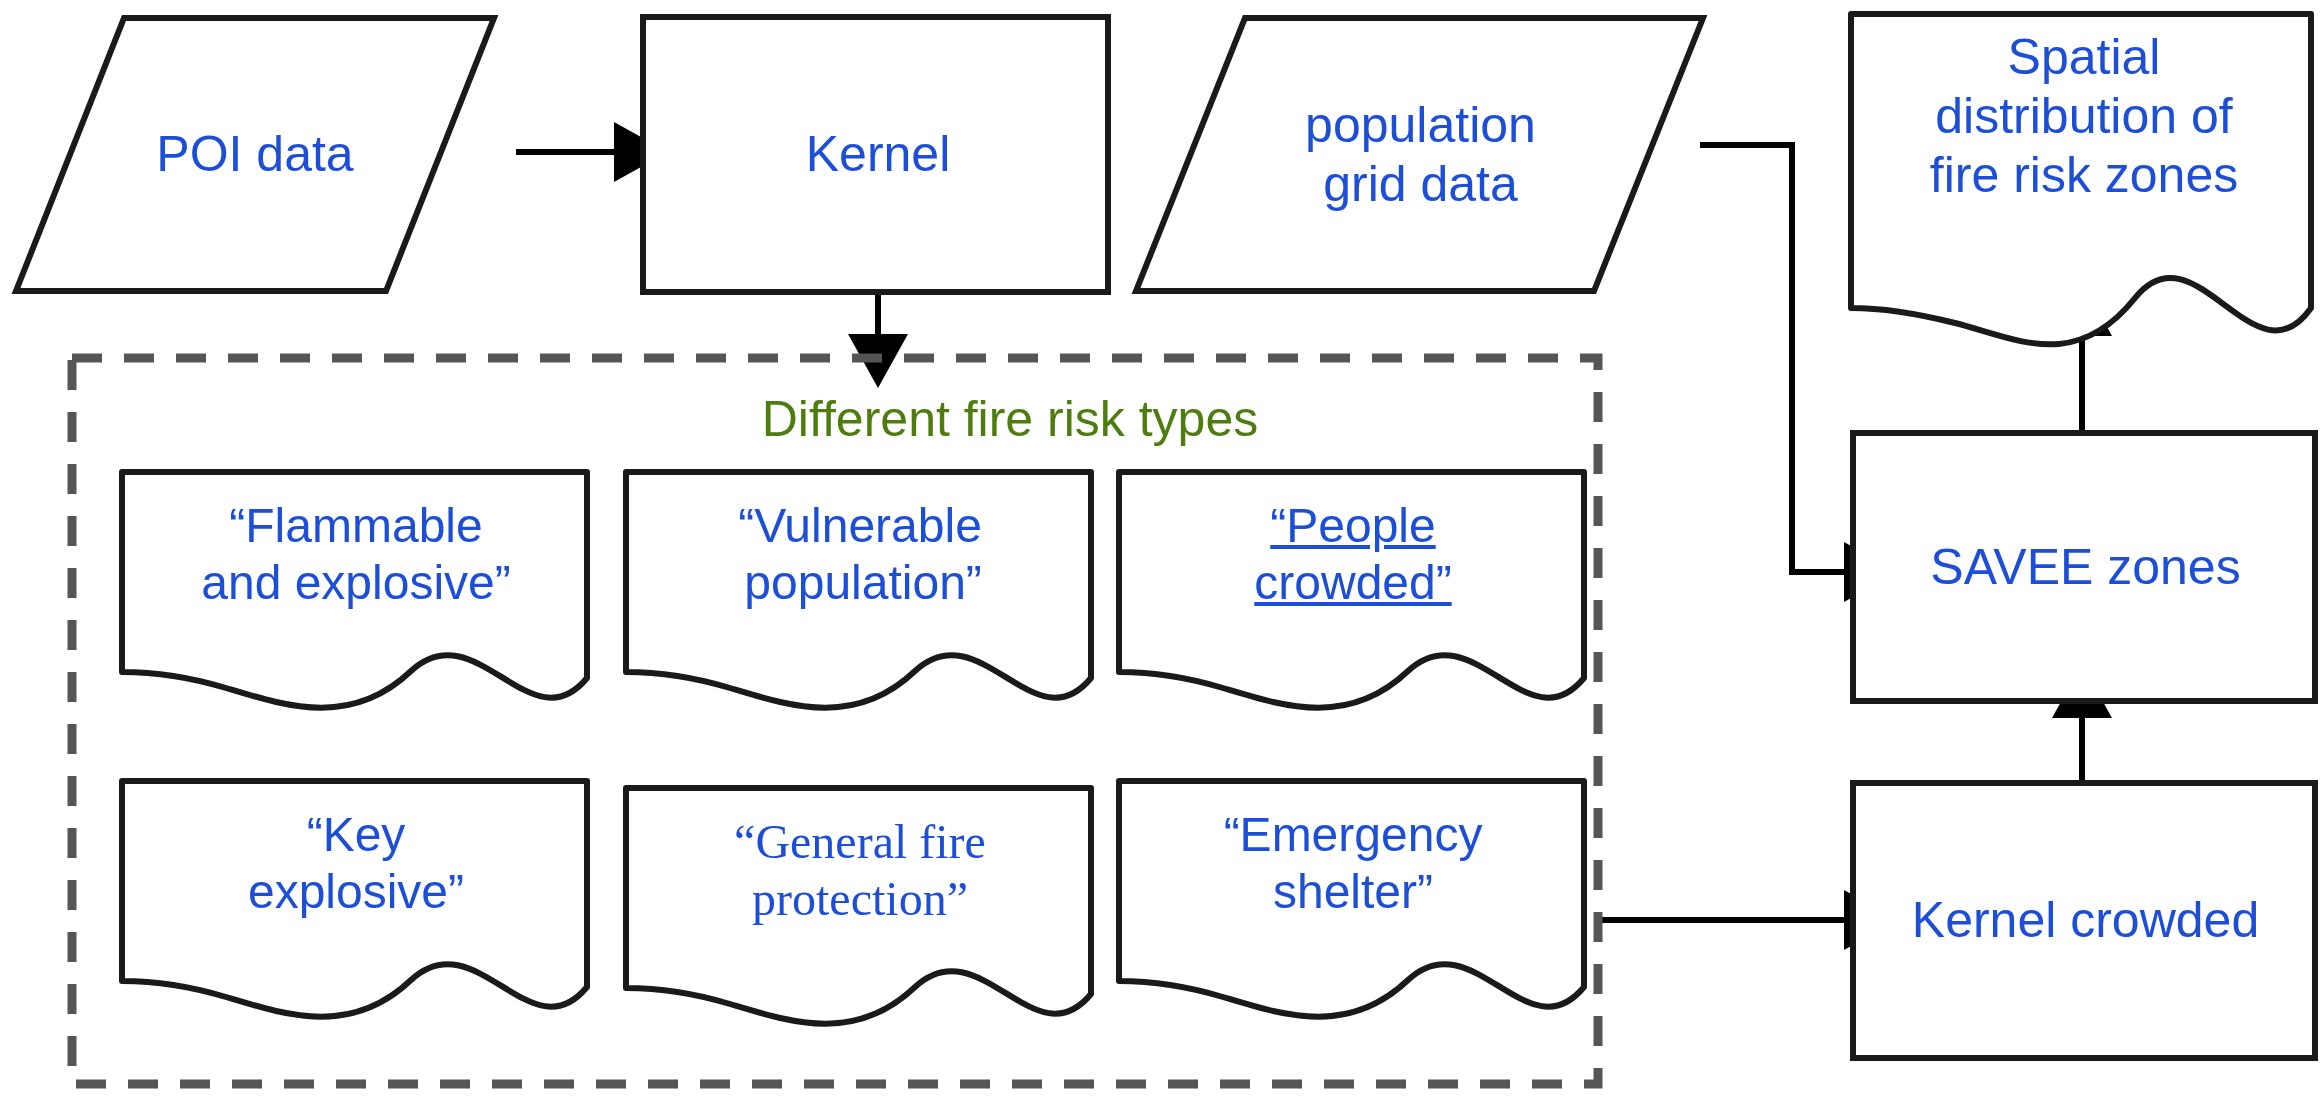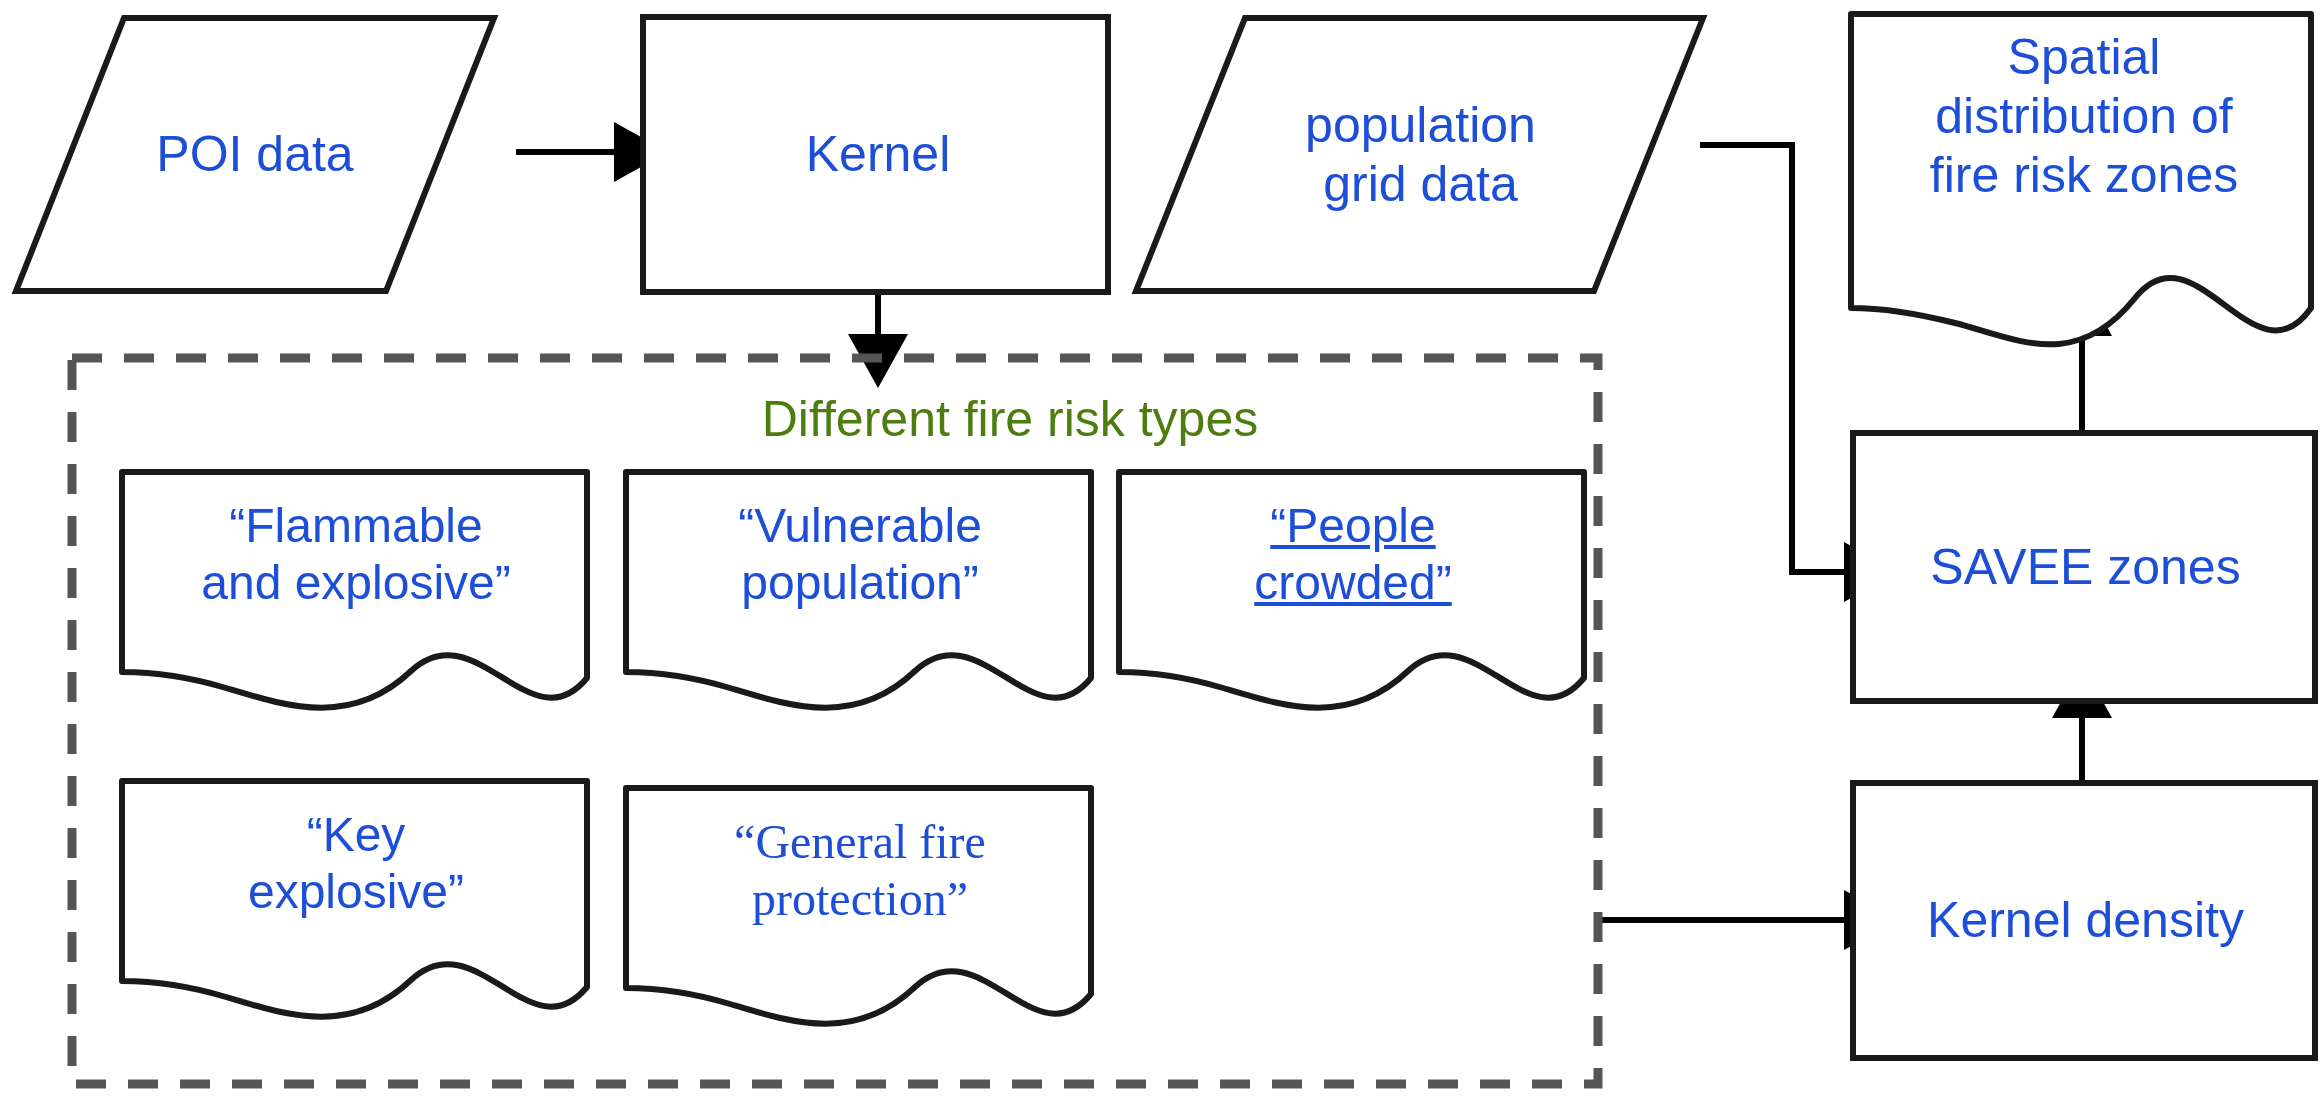--- a/index.html
+++ b/index.html
@@ -133,21 +133,21 @@
     <svg width="475" height="278" viewBox="0 0 475 278">
       <rect x="5" y="5" width="462" height="268" fill="#ffffff" stroke="#1a1a1a" stroke-width="6"></rect>
     </svg>
     <div class="node-label" style="font-size:50px;">SAVEE zones</div>
   </div>
 
   <div class="node" style="left:1848px; top:778px; width:475px; height:285px;">
     <svg width="475" height="285" viewBox="0 0 475 285">
       <rect x="5" y="5" width="462" height="275" fill="#ffffff" stroke="#1a1a1a" stroke-width="6"></rect>
     </svg>
-    <div class="node-label" style="font-size:50px;">Kernel density</div>
+    <div class="node-label" style="font-size:50px;">Kernel crowded</div>
   </div>
 
   <div class="node" style="left:66px; top:352px; width:1538px; height:738px;">
     <svg width="1538" height="738" viewBox="0 0 1538 738">
       <rect x="6" y="6" width="1526" height="726" fill="none" stroke="#555555" stroke-width="9" stroke-dasharray="30 22"></rect>
     </svg>
   </div>
 
   <div class="group-title" style="left:660px; top:390px; width:700px; font-size:50px;">Different fire risk types</div>
 
@@ -162,21 +162,21 @@
 and explosive”</div>
   </div>
 
   <div class="node" style="left:620px; top:466px; width:480px; height:260px;">
     <svg width="480" height="260" viewBox="0 0 480 260">
       <path d="M6,6 L471,6 L471,212
                C 415,280 360,145 295,205
                C 235,262 170,240 110,222
                C 70,210 34,206 6,206 Z" fill="#ffffff" stroke="#1a1a1a" stroke-width="6" stroke-linejoin="round"></path>
     </svg>
-    <div class="node-label label-top" style="font-size:48px; padding-top:32px;">“Vulnerable
+    <div class="node-label label-top" style="font-size:48px; padding-top:32px;text-align:right;">“Vulnerable
 population”</div>
   </div>
 
   <div class="node" style="left:1113px; top:466px; width:480px; height:260px;">
     <svg width="480" height="260" viewBox="0 0 480 260">
       <path d="M6,6 L471,6 L471,212
                C 415,280 360,145 295,205
                C 235,262 170,240 110,222
                C 70,210 34,206 6,206 Z" fill="#ffffff" stroke="#1a1a1a" stroke-width="6" stroke-linejoin="round"></path>
     </svg>
@@ -199,14 +199,24 @@
     <svg width="480" height="260" viewBox="0 0 480 260">
       <path d="M6,6 L471,6 L471,212
                C 415,280 360,145 295,205
                C 235,262 170,240 110,222
                C 70,210 34,206 6,206 Z" fill="#ffffff" stroke="#1a1a1a" stroke-width="6" stroke-linejoin="round"></path>
     </svg>
     <div class="node-label label-top" style="font-size:48px; padding-top:32px;">“General fire
 protection”</div>
   </div>
 
+  <div class="node" style="left:1113px; top:775px; width:480px; height:260px;">
+    <svg width="480" height="260" viewBox="0 0 480 260">
+      <path d="M6,6 L471,6 L471,212
+               C 415,280 360,145 295,205
+               C 235,262 170,240 110,222
+               C 70,210 34,206 6,206 Z" fill="#ffffff" stroke="#1a1a1a" stroke-width="6" stroke-linejoin="round"></path>
+    </svg>
+    <div class="node-label label-top" style="font-size:48px; padding-top:32px;">“Emergency
+shelter”</div>
+  </div>
 
 </div>
 
 </body></html>

